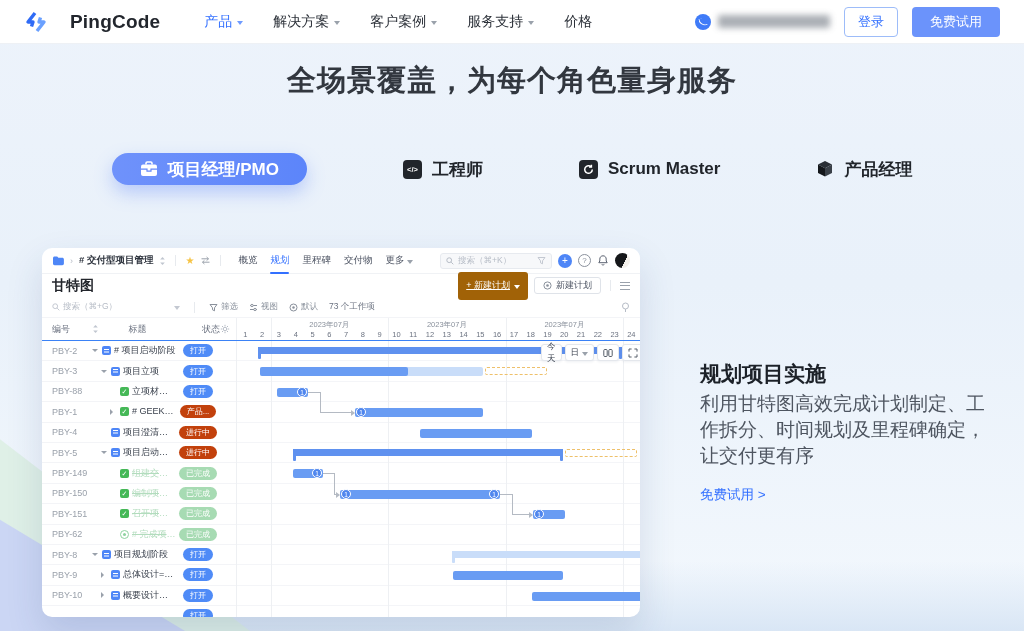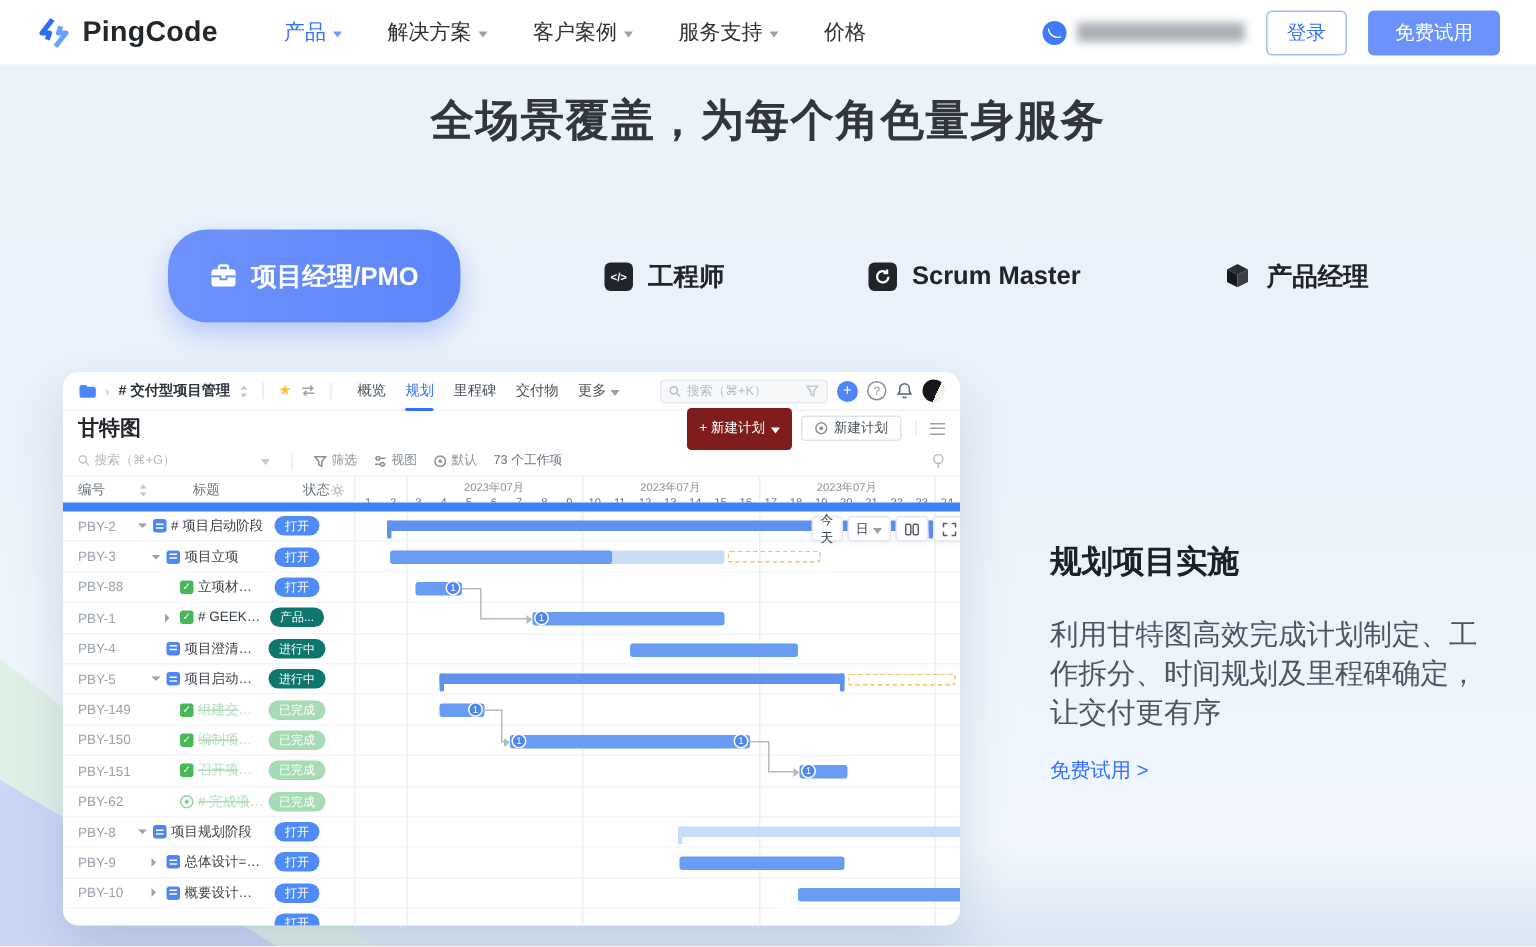--- a/index.html
+++ b/index.html
@@ -3,21 +3,21 @@
 <meta charset="utf-8">
 <style>
   *{margin:0;padding:0;box-sizing:border-box;}
   html,body{width:1024px;height:631px;overflow:hidden;}
   body{font-family:"Liberation Sans","DejaVu Sans",sans-serif;background:#fff;}
   .page{position:relative;width:1024px;height:631px;overflow:hidden;
         background:linear-gradient(180deg,#edf3fb 0%,#e9f1fa 45%,#f3f8fd 100%);}
   
   .nav{position:relative;z-index:6;height:44px;background:#fff;border-bottom:1px solid #eef1f5;
        display:flex;align-items:center;padding:0 24px;}
-  .logo{display:flex;align-items:center;gap:7px;margin-right:44px;}
+  .logo{display:flex;align-items:center;gap:22px;margin-right:44px;}
   .logo-text{font-size:19px;font-weight:bold;color:#22262d;letter-spacing:.2px;}
   .nav-items{display:flex;align-items:center;gap:30px;text-align:center;}
   .nav-item{display:flex;align-items:center;gap:5px;font-size:14px;color:#2b3038;cursor:pointer;}
   .nav-item.active{color:#3370ff;}
   .caret-sm{width:0;height:0;border-left:3.5px solid transparent;border-right:3.5px solid transparent;
             border-top:4px solid #9aa1ab;margin-top:2px;}
   .nav-item.active .caret-sm{border-top-color:#6f9bff;}
   .wp-badge{display:flex;align-items:center;gap:6px;margin-left:18px;height:26px;border-radius:13px;
             padding:0 13px 0 4px;background:linear-gradient(90deg,#3f7bf8,#6ba4ff);color:#fff;font-size:12.5px;cursor:pointer;}
   .wp-ic{width:17px;height:17px;border-radius:50%;background:#fff;position:relative;}
@@ -31,21 +31,21 @@
   .btn-login{width:54px;height:30px;border:1px solid #9dbcf9;border-radius:4px;background:#fff;
              color:#3370ff;font-size:13px;display:flex;align-items:center;justify-content:center;cursor:pointer;}
   .btn-trial{width:88px;height:30px;border-radius:4px;background:#6b93fb;color:#fff;font-size:13px;
              display:flex;align-items:center;justify-content:center;cursor:pointer;}
   
   .hero{margin-top:17px;text-align:center;}
   .hero h1{font-size:29px;font-weight:bold;color:#32373f;letter-spacing:1px;}
   
   .role-tabs{margin-top:52px;display:flex;justify-content:center;align-items:center;gap:96px;position:relative;z-index:5;}
   .role-tab{display:flex;align-items:center;gap:10px;font-size:17px;font-weight:bold;color:#21252b;cursor:pointer;}
-  .role-tab.active{background:linear-gradient(90deg,#6f92fb,#5c85fa);color:#fff;height:62px;
+  .role-tab.active{background:linear-gradient(90deg,#6f92fb,#5c85fa);color:#fff;height:32px;
                    padding:0 28px;border-radius:26px;box-shadow:0 8px 18px rgba(90,130,250,.35);}
   .rt-icon{display:flex;align-items:center;}
   .ic-dark{width:19px;height:19px;border-radius:4px;background:#21252b;color:#fff;display:flex;
            align-items:center;justify-content:center;font-size:7.5px;font-weight:bold;}
   
   .content{position:absolute;left:0;top:248px;width:1024px;height:383px;}
   
   .app-card{position:absolute;left:42px;top:0;width:598px;height:369px;background:#fff;border-radius:10px;
             overflow:hidden;box-shadow:0 16px 36px rgba(40,70,120,.15);font-size:9.5px;color:#3c4350;z-index:4;}
   .topbar{height:26px;display:flex;align-items:center;gap:6px;padding:0 10px;border-bottom:1px solid #f0f2f5;}
@@ -61,33 +61,33 @@
                color:#b6bcc6;font-size:8.5px;display:flex;align-items:center;gap:4px;padding:0 5px;}
   .sp-funnel{margin-left:auto;}
   .tb-ic{display:flex;align-items:center;justify-content:center;cursor:pointer;}
   .ic-plus{width:14px;height:14px;border-radius:50%;background:#4e86f7;color:#fff;font-size:10px;line-height:13px;text-align:center;}
   .ic-help{width:13px;height:13px;border-radius:50%;border:1px solid #8a919c;color:#8a919c;font-size:8px;line-height:11px;text-align:center;}
   .avatar{width:15px;height:15px;border-radius:50%;background:linear-gradient(115deg,#15171a 62%,#f4f1ec 62%);}
   
   .toolbar{height:23px;display:flex;align-items:center;padding:0 10px;gap:6px;}
   .t-title{font-size:14px;font-weight:bold;color:#23262c;}
   .toolbar .right{margin-left:auto;display:flex;align-items:center;gap:6px;}
-  .btn-blue{height:28px;background:#7f1d1d;color:#fff;border-radius:3px;font-size:9px;padding:0 8px;
-            display:flex;align-items:center;gap:4px;cursor:pointer;}
+  .btn-blue{height:28px;background:#a16207;color:#fff;border-radius:3px;font-size:9px;padding:0 8px;
+            display:flex;align-items:center;gap:4px;cursor:pointer;text-decoration:underline;}
   .btn-blue .caret-sm{border-top-color:#fff;}
   .btn-white{height:17px;border:1px solid #dfe3e9;border-radius:3px;font-size:9px;color:#4a5160;padding:0 8px;
              display:flex;align-items:center;gap:4px;background:#fff;cursor:pointer;}
   .ic-rows{width:10px;height:8px;border-top:1.5px solid #9aa1ab;border-bottom:1.5px solid #9aa1ab;position:relative;}
   .ic-rows::before{content:"";position:absolute;left:0;right:0;top:2.2px;height:1.5px;background:#9aa1ab;}
   
   .filterbar{height:20px;display:flex;align-items:center;gap:11px;padding:0 10px;font-size:8.5px;color:#8a919c;}
   .fb-item{display:flex;align-items:center;gap:3px;cursor:pointer;}
   .fb-count{color:#6b7280;}
   
-  .grid-head{height:24px;display:flex;border-bottom:6px solid #3b82f6;border-top:1px solid #f3f4f7;}
+  .grid-head{height:24px;display:flex;border-bottom:1px solid #3b82f6;border-top:1px solid #f3f4f7;}
   .th-left{width:195px;display:flex;align-items:center;font-size:9px;color:#6b7280;border-right:1px solid #eef0f3;}
   .th-id{padding-left:10px;width:50px;}
   .th-title{flex:1;text-align:center;}
   .th-status{width:44px;text-align:right;}
   .th-gear{width:16px;display:flex;align-items:center;}
   .g-head{position:relative;width:403px;overflow:hidden;}
   .g-months{position:relative;height:11px;font-size:7.5px;color:#8a919c;}
   .g-month{position:absolute;top:2px;transform:translateX(-50%);white-space:nowrap;}
   .g-days{display:flex;height:13px;font-size:7.5px;color:#6b7280;}
   .g-day{width:16.7917px;flex:none;text-align:center;line-height:11px;}
@@ -103,21 +103,21 @@
   .ric{flex:none;width:9px;height:9px;border-radius:2px;}
   .ric-phase{background:#4e86f7;position:relative;}
   .ric-phase::before{content:"";position:absolute;left:2px;right:2px;top:2.5px;height:1px;background:#fff;box-shadow:0 2.5px 0 #fff;}
   .ric-check{background:#45b857;color:#fff;font-size:7px;line-height:9px;text-align:center;}
   .ric-mile{border-radius:50%;border:1px solid #8fd3a0;position:relative;background:#fff;}
   .ric-mile::before{content:"";position:absolute;left:2px;top:2px;width:3px;height:3px;border-radius:50%;background:#8fd3a0;}
   .rlabel{overflow:hidden;text-overflow:ellipsis;}
   .rlabel.done{color:#b2dcbd;text-decoration:line-through;}
   .rstatus{width:44px;flex:none;display:flex;justify-content:center;}
   .pill{height:13px;line-height:13px;padding:0 7px;border-radius:7px;color:#fff;font-size:8px;white-space:nowrap;}
-  .pill.blue{background:#4f8bf7;}.pill.amber{background:#0f766e;}.pill.green{background:#a7dbb3;}
+  .pill.blue{background:#4f8bf7;}.pill.amber{background:#c2410c;}.pill.green{background:#a7dbb3;}
   .gear-col{width:16px;flex:none;}
   
   .gantt{position:absolute;left:195px;top:0;width:403px;height:100%;overflow:hidden;}
   .grow{height:20.4px;border-bottom:1px solid #f4f5f8;}
   .wline{position:absolute;top:0;bottom:0;width:1px;background:#eef0f3;}
   .bar{position:absolute;height:9px;background:#699cf3;border-radius:2px;z-index:2;}
   .bar.light{background:#c9ddf9;}
   .bar-sum{position:absolute;height:7px;background:#5f91ef;border-radius:2px;z-index:2;}
   .bar-sum.light{background:#c9ddf9;}
   .bar-sum::before,.bar-sum::after{content:"";position:absolute;top:0;width:3px;height:12px;background:inherit;border-radius:0 0 1px 1px;}
@@ -126,21 +126,21 @@
   .badge{position:absolute;width:10px;height:10px;border-radius:50%;background:#4f86ee;border:1px solid #fff;
          color:#fff;font-size:6.5px;line-height:9px;text-align:center;z-index:3;}
   .cl{position:absolute;background:#b4bac3;z-index:1;}
   .cl-arrow{position:absolute;width:0;height:0;border-top:3px solid transparent;border-bottom:3px solid transparent;
             border-left:4px solid #b4bac3;z-index:1;}
   .g-controls{position:absolute;top:3px;left:304px;display:flex;gap:3px;z-index:5;}
   .gc-btn{height:17px;background:#fff;border:1px solid #e4e7ec;border-radius:3px;font-size:8.5px;color:#3c4350;
           display:flex;align-items:center;gap:3px;padding:0 5px;box-shadow:0 1px 3px rgba(20,40,80,.07);cursor:pointer;}
   
   .panel{position:absolute;left:700px;top:112px;width:300px;z-index:4;}
-  .panel h2{font-size:21px;font-weight:bold;color:#1c2128;margin-bottom:23px;}
+  .panel h2{font-size:21px;font-weight:bold;color:#1c2128;margin-bottom:3px;}
   .panel p{font-size:19px;color:#4e5560;line-height:26px;margin-bottom:16px;}
   .panel a{font-size:13.5px;color:#3370ff;text-decoration:none;cursor:pointer;}
   
   .deco{position:absolute;pointer-events:none;}
   .deco-green{left:0;top:418px;width:250px;height:213px;background:#dcefe3;
               clip-path:polygon(0 10%,100% 100%,0 100%);opacity:.85;z-index:1;}
   .deco-purple{left:0;top:492px;width:185px;height:139px;background:#c9d3f5;
                clip-path:polygon(0 20%,100% 100%,0 100%);opacity:.9;z-index:2;}
   .deco-band{left:0;right:0;bottom:0;height:70px;background:linear-gradient(180deg,rgba(214,228,245,0),#d9e6f5);z-index:0;}
 </style>

